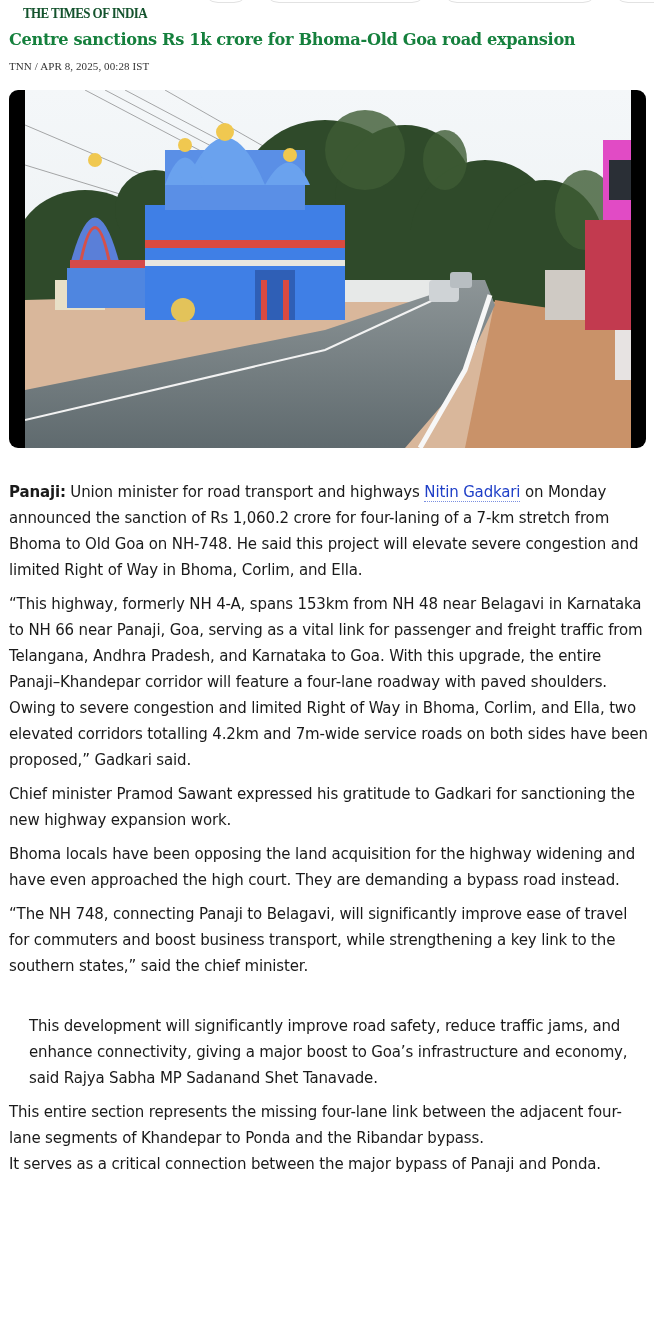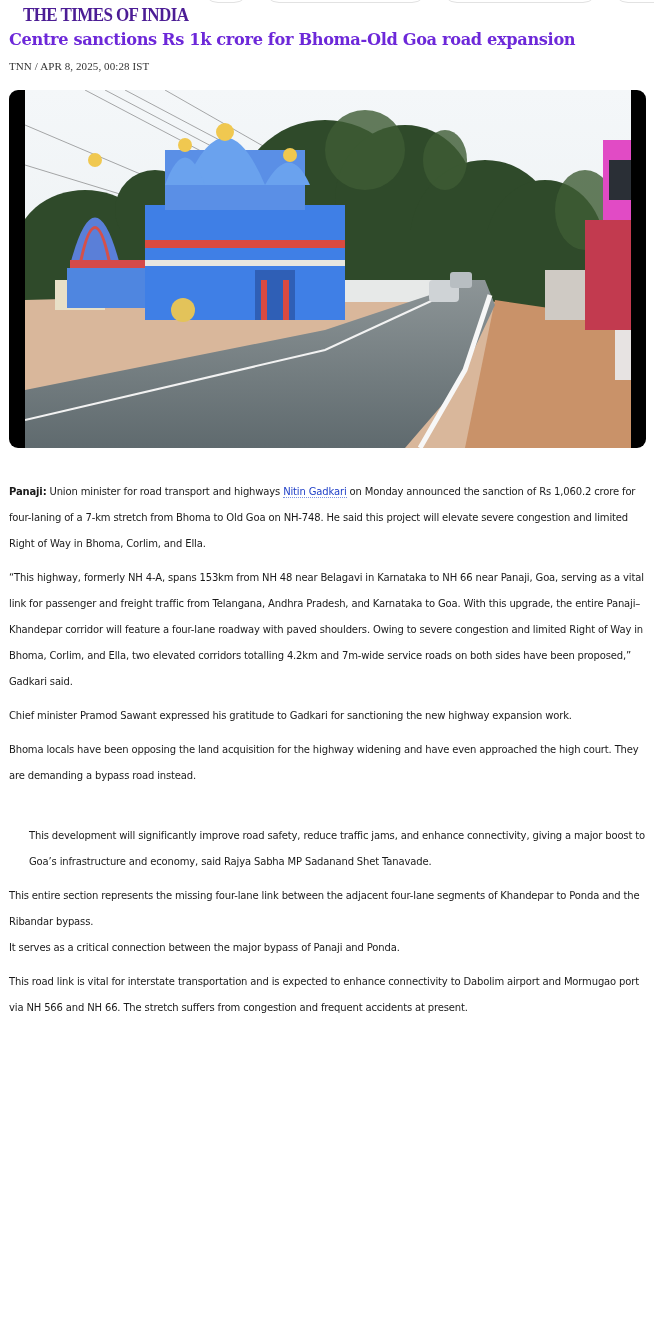--- a/index.html
+++ b/index.html
@@ -1,24 +1,24 @@
 <!DOCTYPE html>
 <html><head>
 <meta charset="utf-8">
 <style>
   html, body { margin: 0; padding: 0; background: #ffffff; }
   body { width: 654px; height: 1335px; overflow: hidden; position: relative; font-family: "DejaVu Sans", sans-serif; color: #1a1a1a; }
   .topnav { position: absolute; top: -30px; left: 0; width: 654px; height: 34px; }
   .pill { position: absolute; top: 0; height: 33px; border-radius: 16px; background: #ffffff; border: 1px solid #e2e2e2; box-sizing: border-box; }
-  .brand { position: absolute; left: 23px; top: 6px; font-family: "Liberation Serif", serif; font-weight: bold; font-size: 17px; letter-spacing: -0.6px; color: #4c1d95; transform: scaleY(1.05); }
-  .title { position: absolute; left: 9px; top: 30px; margin: 0; font-family: "DejaVu Serif", serif; font-weight: bold; font-size: 16.2px; letter-spacing: -0.35px; color: #6d28d9; white-space: nowrap; }
+  .brand { position: absolute; left: 23px; top: 6px; font-family: "Liberation Serif", serif; font-weight: bold; font-size: 13px; letter-spacing: -0.6px; color: #14532d; transform: scaleY(1.05); }
+  .title { position: absolute; left: 9px; top: 30px; margin: 0; font-family: "DejaVu Serif", serif; font-weight: bold; font-size: 16.2px; letter-spacing: -0.35px; color: #15803d; white-space: nowrap; }
   .meta { position: absolute; left: 9px; top: 60px; font-family: Liberation Serif, serif; font-size: 11px; color: #333; letter-spacing: 0.1px; }
   .hero { position: absolute; left: 9px; top: 90px; width: 637px; height: 358px; background: #000; border-radius: 9px; overflow: hidden; }
   .hero-photo { position: absolute; left: 16px; top: 0; width: 606px; height: 358px; overflow: hidden; background: #eef2f4; }
-  .article { position: absolute; left: 9px; top: 479px; width: 640px; font-size: 10px; line-height: 26px; color: #1a1a1a; letter-spacing: -0.15px; }
+  .article { position: absolute; left: 9px; top: 479px; width: 640px; font-size: 15px; line-height: 26px; color: #1a1a1a; letter-spacing: -0.15px; }
   .article p { margin: 0 0 8px 0; }
   .article p.gap { margin-top: 34px; margin-left: 20px; }
   .article .dateline { font-weight: bold; }
   .article a { color: #1a0dab; color: #1f3fc7; text-decoration: none; border-bottom: 1px dotted #7a8fe0; }
 </style>
 </head>
 <body>
 
 <div class="topnav">
 
@@ -114,16 +114,16 @@
       <rect x="520" y="180" width="40" height="50" fill="#cfcac4"></rect>
     </svg>
   </div>
 </div>
 
 <div class="article">
   <p><span class="dateline">Panaji:</span><span> Union minister for road transport and highways </span><a>Nitin Gadkari</a><span> on Monday announced the sanction of Rs 1,060.2 crore for four-laning of a 7-km stretch from Bhoma to Old Goa on NH-748. He said this project will elevate severe congestion and limited Right of Way in Bhoma, Corlim, and Ella.</span></p>
   <p>“This highway, formerly NH 4-A, spans 153km from NH 48 near Belagavi in Karnataka to NH 66 near Panaji, Goa, serving as a vital link for passenger and freight traffic from Telangana, Andhra Pradesh, and Karnataka to Goa. With this upgrade, the entire Panaji–Khandepar corridor will feature a four-lane roadway with paved shoulders. Owing to severe congestion and limited Right of Way in Bhoma, Corlim, and Ella, two elevated corridors totalling 4.2km and 7m-wide service roads on both sides have been proposed,” Gadkari said.</p>
   <p>Chief minister Pramod Sawant expressed his gratitude to Gadkari for sanctioning the new highway expansion work.</p>
   <p>Bhoma locals have been opposing the land acquisition for the highway widening and have even approached the high court. They are demanding a bypass road instead.</p>
+  <p>“The NH 748, connecting Panaji to Belagavi, will significantly improve ease of travel for commuters and boost business transport, while strengthening a key link to the southern states,” said the chief minister.</p>
   <p class="gap">This development will significantly improve road safety, reduce traffic jams, and enhance connectivity, giving a major boost to Goa’s infrastructure and economy, said Rajya Sabha MP Sadanand Shet Tanavade.</p>
   <p><span>This entire section represents the missing four-lane link between the adjacent four-lane segments of Khandepar to Ponda and the Ribandar bypass.</span><br><span>It serves as a critical connection between the major bypass of Panaji and Ponda.</span></p>
-  <p>This road link is vital for interstate transportation and is expected to enhance connectivity to Dabolim airport and Mormugao port via NH 566 and NH 66. The stretch suffers from congestion and frequent accidents at present.</p>
 </div>
 
 </body></html>

